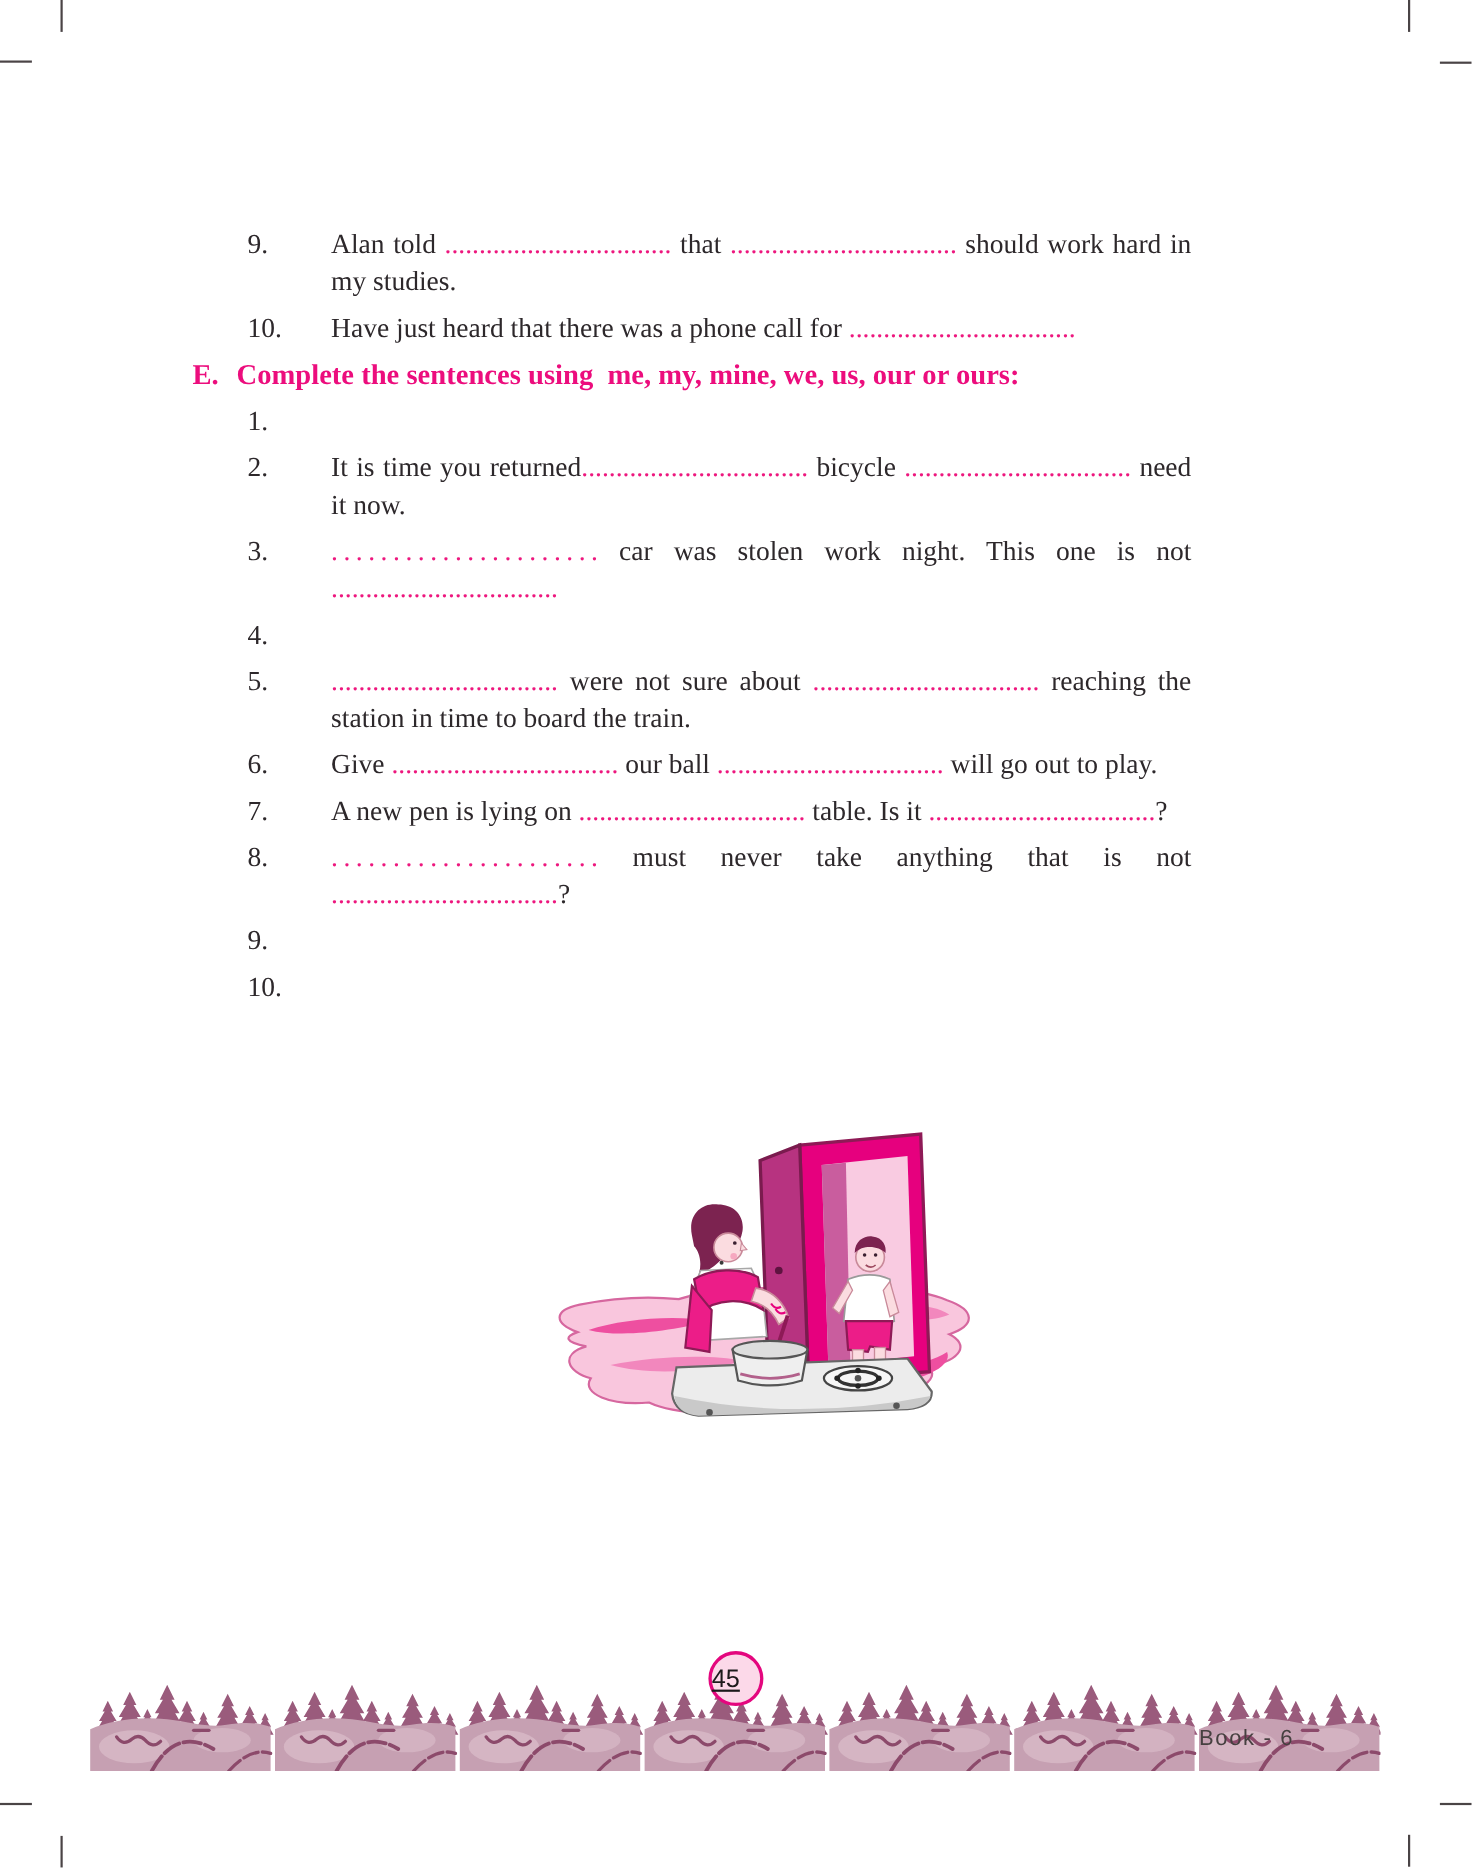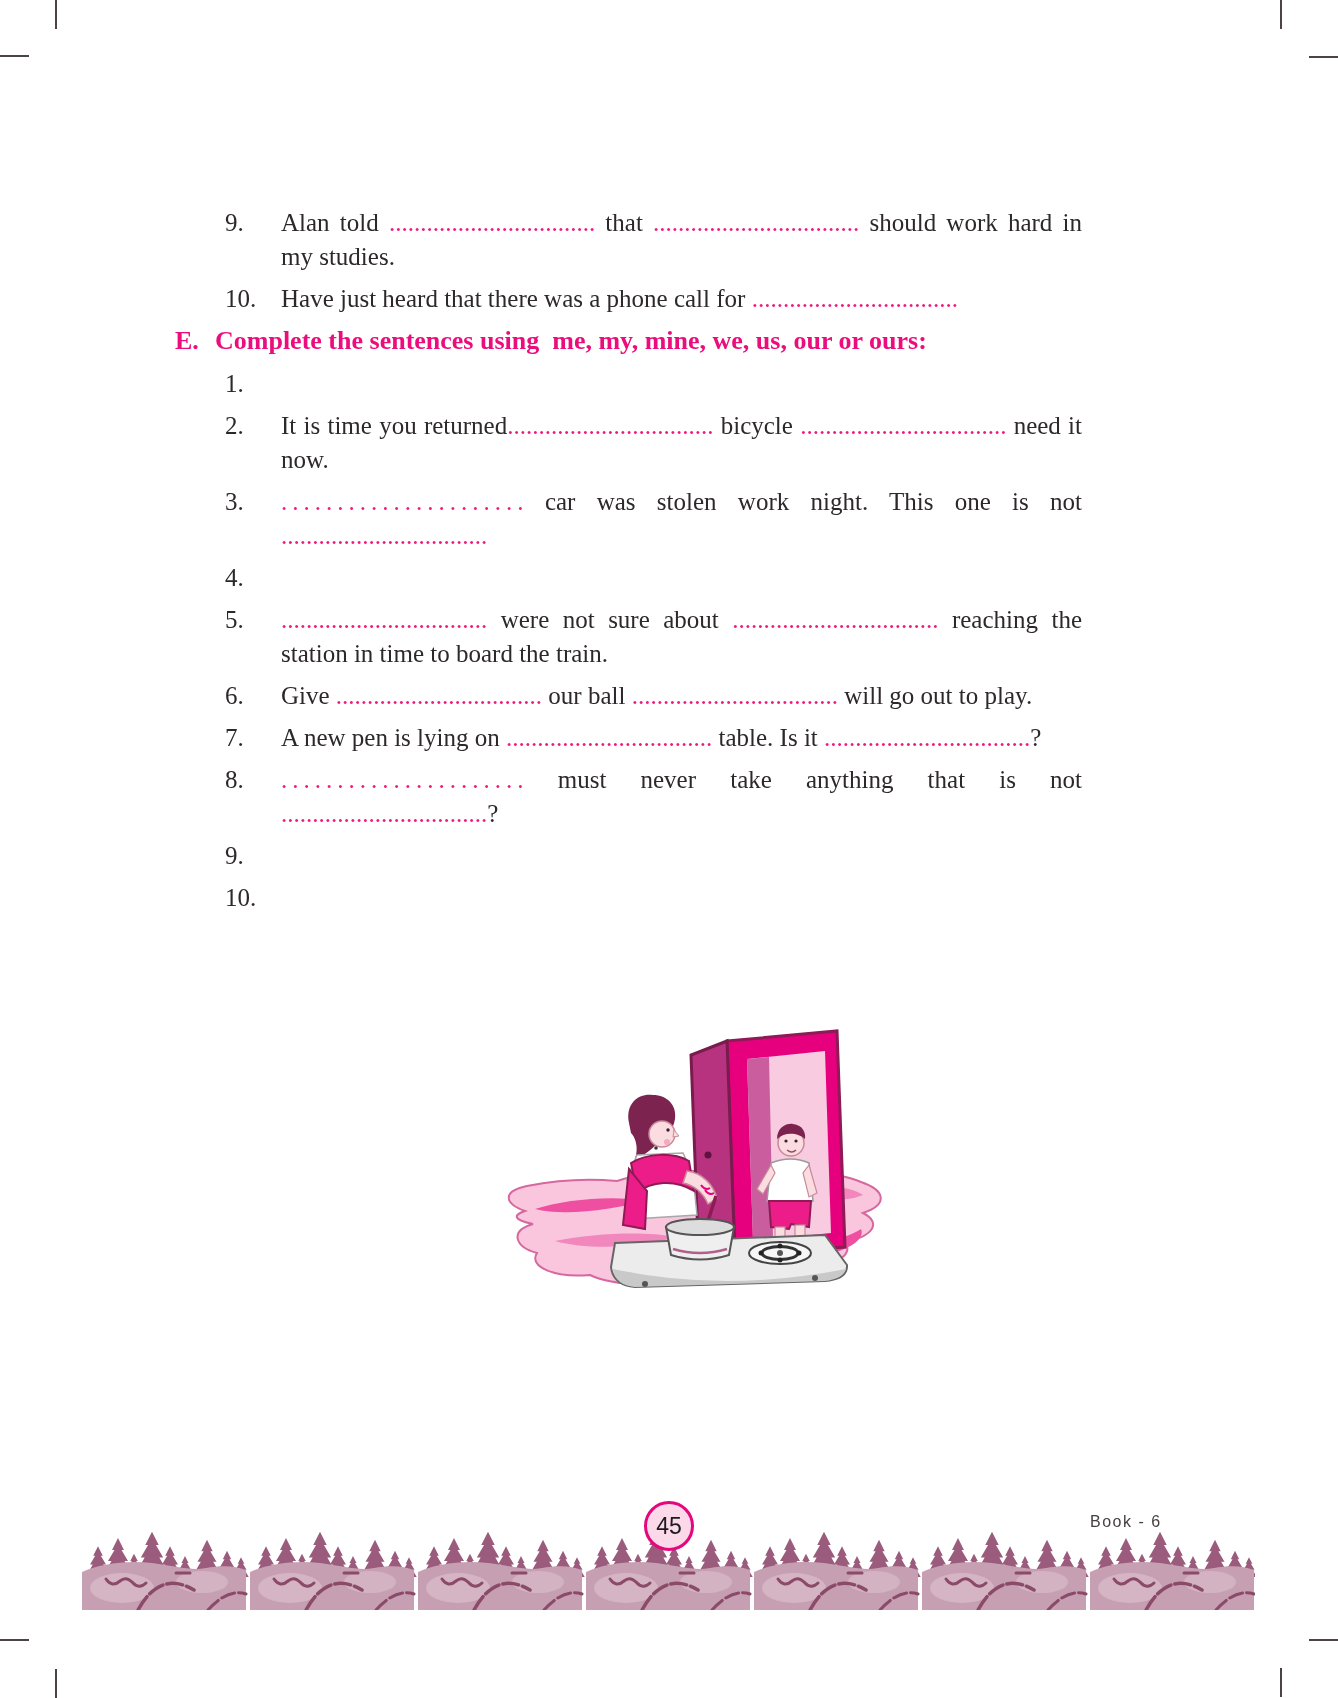--- a/index.html
+++ b/index.html
@@ -6,32 +6,32 @@
   .page{position:relative;width:1338px;height:1698px;background:#fff;overflow:hidden;
         font-family:"Liberation Serif","DejaVu Serif",serif;color:#2d282b;}
   
   .mark{position:absolute;background:#4a4446;}
   .mark.v{width:2px;height:29px;}
   .mark.h{width:29px;height:2px;}
   
   .content{position:absolute;left:175px;top:206px;width:908px;font-size:25px;line-height:34px;}
   .item{display:flex;padding-left:50px;margin-bottom:8px;}
   .item .num{width:56px;flex:none;}
-  .item .text{width:801px;text-align:justify;}
+  .item .text{width:801px;text-align:justify;margin-left:20px;}
   .blank{color:#ed177e;white-space:nowrap;}
   .heading-row{display:flex;margin:7px 0 9px 0;color:#ec0d7d;font-weight:bold;font-size:26px;}
   .heading-label{width:40px;flex:none;}
   .heading-text{white-space:pre-wrap;text-align:right;}
   
   .footer-art{position:absolute;left:80px;top:1530px;}
   .page-badge{position:absolute;left:644px;top:1501px;width:44px;height:44px;border-radius:50%;
-              background:#fcd9e9;border:3px solid #e4077e;display:flex;align-items:center;justify-content:center;
-              font-family:"Liberation Sans","DejaVu Sans",sans-serif;font-size:23px;color:#1c1a1b;z-index:3;}
-  .book-label{position:absolute;left:1090px;top:1513px;font-family:"Liberation Sans","DejaVu Sans",sans-serif;
-              font-size:16px;letter-spacing:1.5px;color:#464040;z-index:3;}
+              background:#fcd9e9;border:3px solid #e4077e;display:flex;align-items:center;justify-content:flex-start;
+              font-family:"Liberation Sans","DejaVu Sans",sans-serif;font-size:23px;color:#1c1a1b;z-index:3;text-decoration:underline;}
+  .book-label{position:absolute;left:1090px;top:1569px;font-family:"Liberation Sans","DejaVu Sans",sans-serif;
+              font-size:20px;letter-spacing:1.5px;color:#464040;z-index:3;}
   .illustration{position:absolute;left:495px;top:1003px;}
 </style>
 </head>
 <body>
 
 <div class="page">
 
   <div class="mark v" style="left:55px;top:0;"></div>
   <div class="mark h" style="left:0;top:55px;"></div>
   <div class="mark v" style="left:1280px;top:0;"></div>

